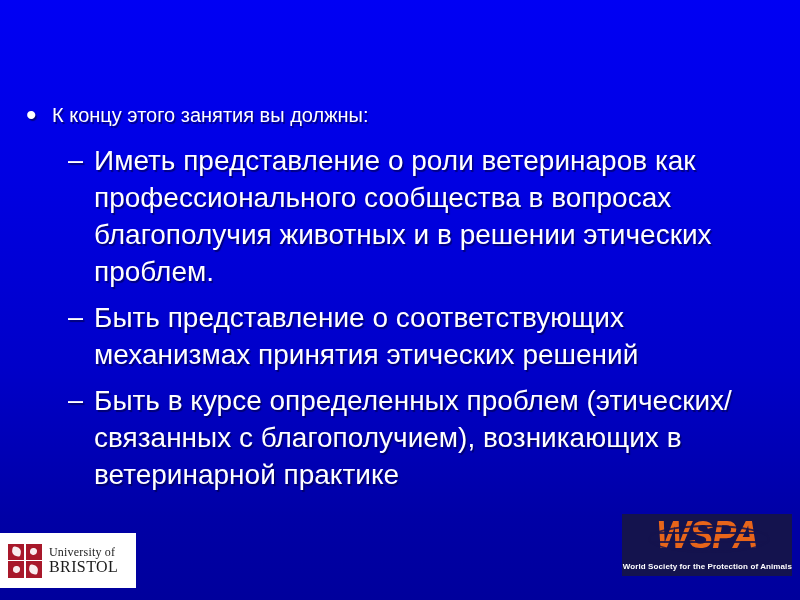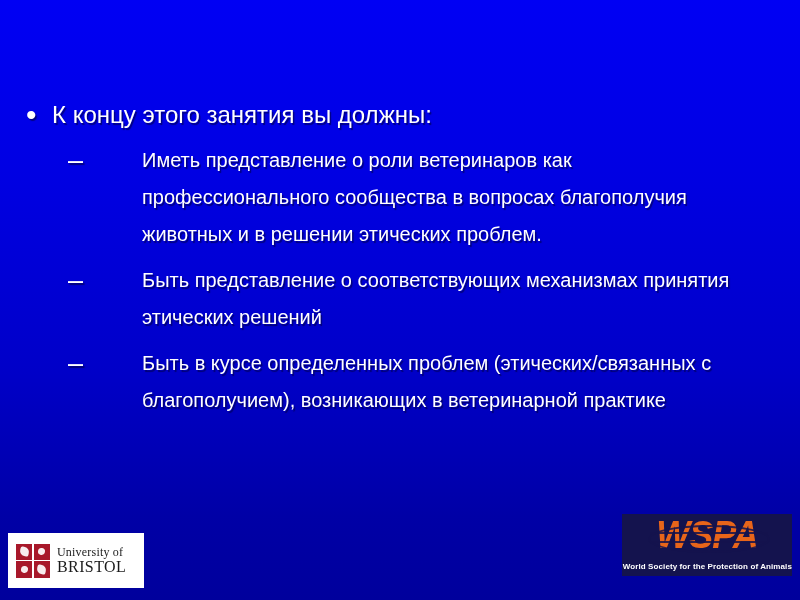--- a/index.html
+++ b/index.html
@@ -59,21 +59,21 @@
     color: #ffffff;
     font-size: 30px;
     line-height: 38px;
     text-align: left;
     text-shadow: 1.5px 1.5px 1px rgba(0,0,60,0.6);
   }
   .lvl1-text {
     flex: 1 1 auto;
     color: #ffffff;
     font-family: "Liberation Sans", sans-serif;
-    font-size: 24px;
+    font-size: 20px;
     line-height: 38px;
     text-shadow: 1.5px 1.5px 1px rgba(0,0,60,0.6);
   }
 
   .sublist {
     margin: 0;
     padding: 0;
   }
   .lvl2-item {
     display: flex;
@@ -86,30 +86,29 @@
     width: 26px;
     color: #ffffff;
     font-size: 27px;
     line-height: 37px;
     text-shadow: 1.5px 1.5px 1px rgba(0,0,60,0.6);
   }
   .lvl2-text {
     flex: 1 1 auto;
     color: #ffffff;
     font-family: "Liberation Sans", sans-serif;
-    font-size: 20px;
+    font-size: 28px;
     line-height: 37px;
     text-shadow: 1.5px 1.5px 1px rgba(0,0,60,0.6);
-    margin-left: 48px;
   }
 
   
   #bristol-logo {
     position: absolute;
-    left: 8px;
+    left: 0;
     top: 533px;
     width: 136px;
     height: 55px;
     background: #ffffff;
     display: flex;
     align-items: center;
     padding-left: 8px;
     box-sizing: border-box;
   }
   #bristol-crest {

